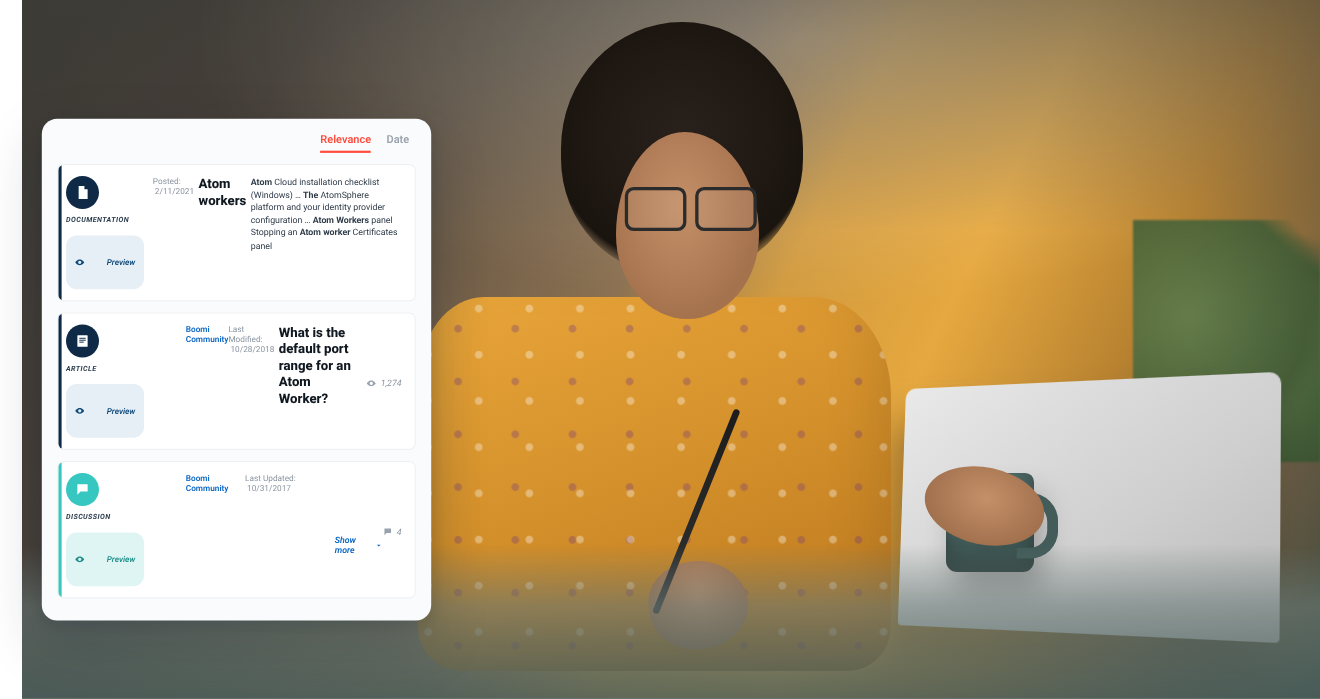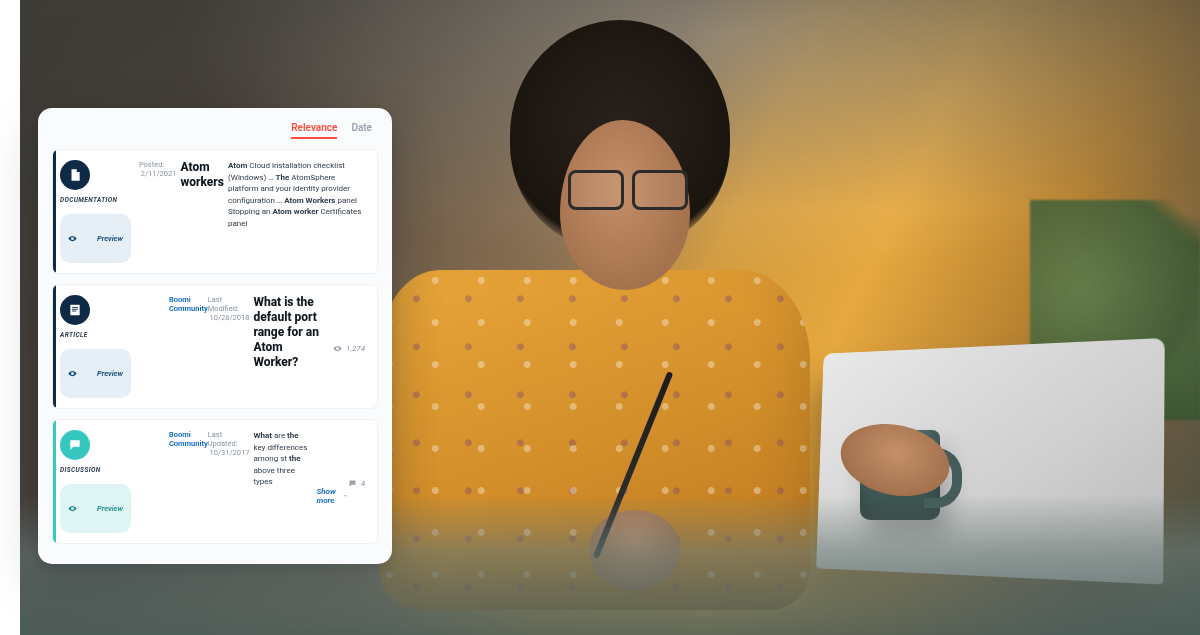--- a/index.html
+++ b/index.html
@@ -365,21 +365,20 @@
       </span>
     </div>
     <div class="body">
       <div class="meta-row">
         <span class="source">Boomi Community</span>
         <span>
           <span>Last Updated:</span>
           &nbsp;<span>10/31/2017</span>
         </span>
       </div>
-      <div class="snippet"><b>What</b> are <b>the</b> key differences among st <b>the</b> above three types</div>
       <div class="foot-row">
         <span class="show-more">
           <span>Show more</span>
           <svg viewBox="0 0 24 24">
               <path d="M6 9l6 6 6-6z"></path>
             </svg>
         </span>
         <span class="stat">
           <svg viewBox="0 0 24 24">
               <path d="M4 4h16v11H9l-5 5z"></path>

